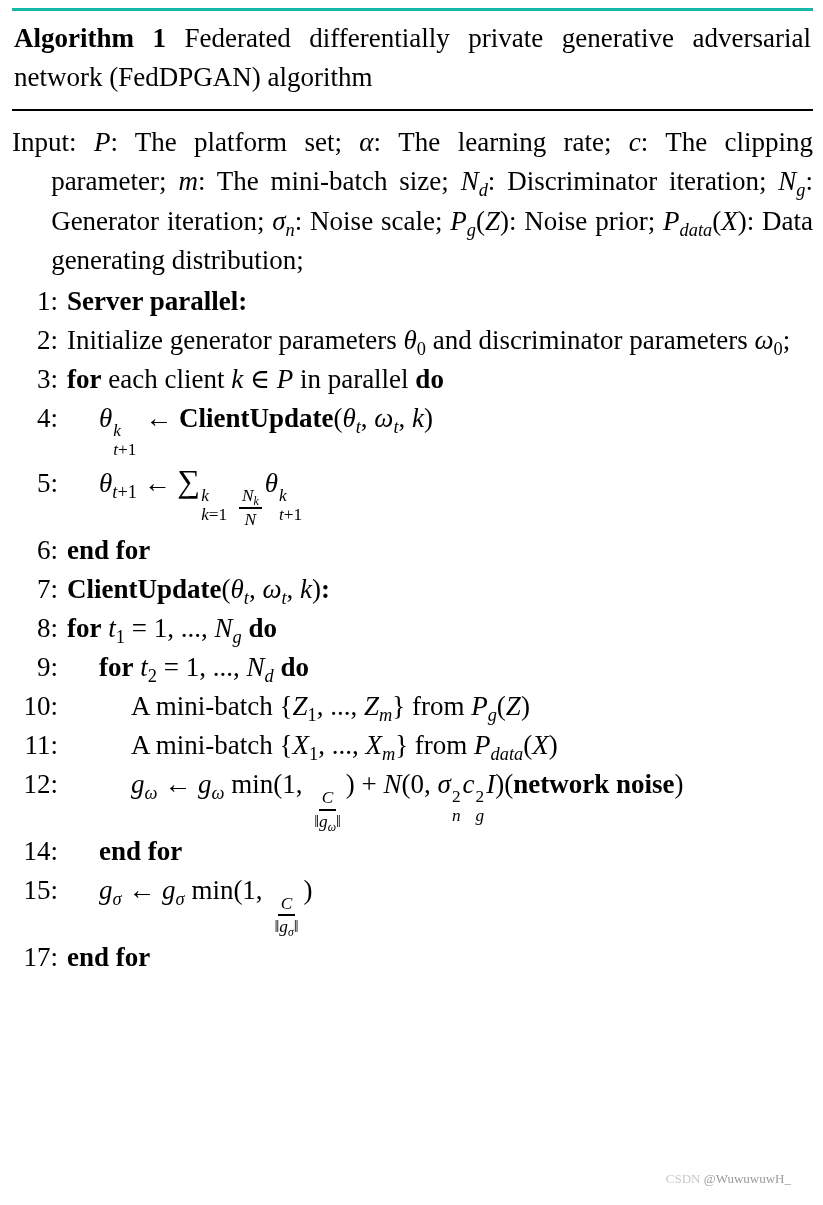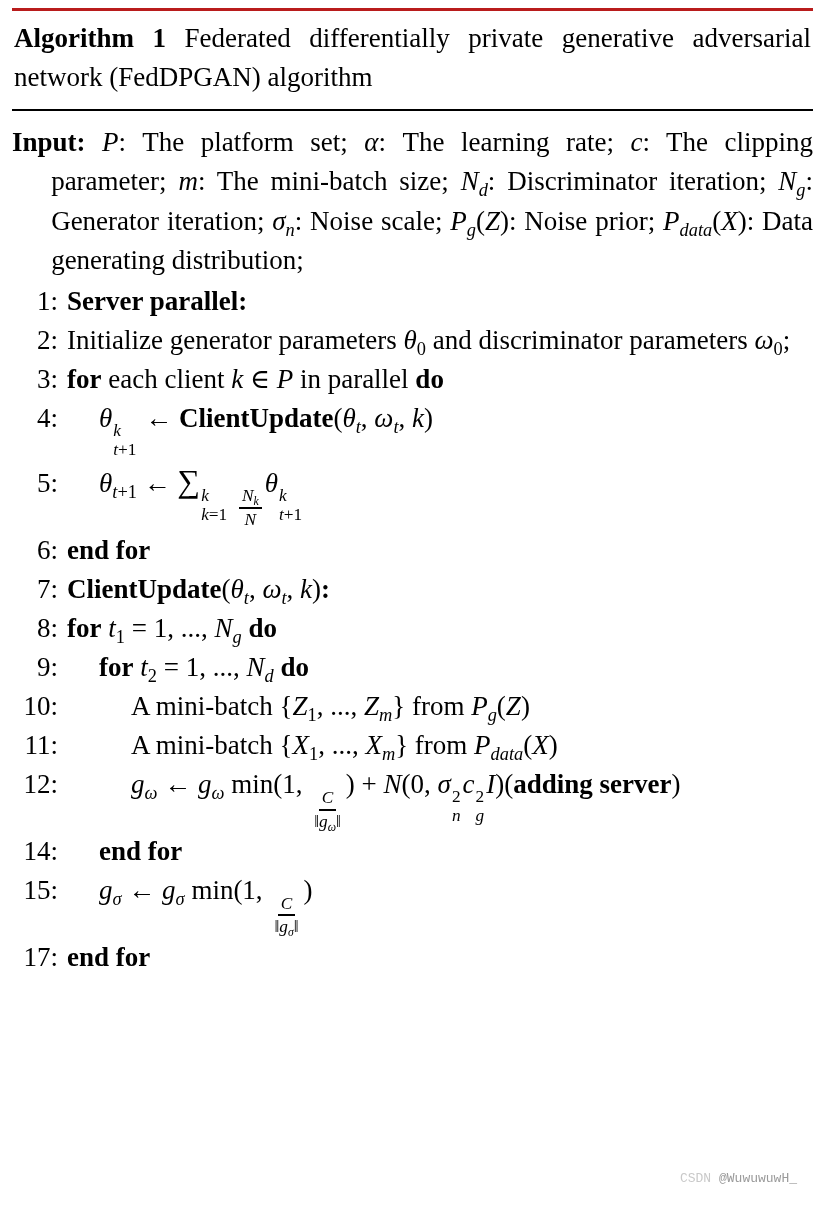--- a/index.html
+++ b/index.html
@@ -10,33 +10,33 @@
     padding: 8px 10px 6px 12px;
     font-family: "Liberation Serif", "DejaVu Serif", serif;
     font-size: 27px;
     line-height: 1.45;
     color: #000;
     position: relative;
     overflow: hidden;
     background: #fff;
   }
   .algo-title {
-    border-top: 3px solid #b91c1c;
+    border-top: 3px solid #14b8a6;
     border-bottom: 2px solid #000;
     padding: 8px 2px 12px 2px;
     text-align: justify;
   }
   .algo-title .lbl { font-weight: bold; }
   .io {
     margin: 12px 0 0 0;
     padding-left: 1.45em;
     text-indent: -1.45em;
     text-align: justify;
   }
-  .io .lbl { font-weight: bold; }
+  .io .lbl { font-weight: normal; }
   .lines { margin-top: 2px; }
   .code-line { display: flex; align-items: baseline; }
   .lnum { flex: 0 0 46px; text-align: right; }
   .lcontent { flex: 1 1 auto; min-width: 0; padding-left: 9px; }
   .lcontent.ind0 { padding-left: 9px; }
   .lcontent.ind1 { padding-left: 41px; }
   .lcontent.ind2 { padding-left: 73px; }
   b { font-weight: bold; }
   i { font-style: italic; }
   sub, sup { font-size: 68%; line-height: 0; }
@@ -59,23 +59,23 @@
     font-size: 64%;
     line-height: 1.25;
     margin: 0 3px;
     text-align: center;
   }
   .frac .fn { border-bottom: 2px solid #000; padding: 0 3px; }
   .frac .fd { padding: 0 2px; }
   .sum { font-size: 118%; }
   .watermark {
     position: absolute;
-    right: 26px;
+    right: 32px;
     bottom: 16px;
-    font-family: Liberation Mono, monospace;
+    font-family: Liberation Serif, serif;
     font-size: 13px;
     white-space: nowrap;
   }
   .watermark .wm-prefix { color: #c9c9c9; }
   .watermark .wm-name { color: #9a9a9a; }
 </style>
 </head>
 <body>
 
 <div class="page">
@@ -152,21 +152,21 @@
         <span class="lnum">12:</span>
         <span class="lcontent ind2"><i>g<sub>ω</sub></i> ← <i>g<sub>ω</sub></i> min(1, <span class="frac">
             <span class="fn"><i>C</i></span>
             <span class="fd">‖<i>g<sub>ω</sub></i>‖</span>
           </span>) + <i>N</i>(0, <i>σ</i><span class="ss">
             <span>2</span>
             <span><i>n</i></span>
           </span><i>c</i><span class="ss">
             <span>2</span>
             <span><i>g</i></span>
-          </span><i>I</i>)(<b>adding server</b>)</span>
+          </span><i>I</i>)(<b>network noise</b>)</span>
       </div>
       <div class="code-line">
         <span class="lnum">14:</span>
         <span class="lcontent ind1"><b>end for</b></span>
       </div>
       <div class="code-line">
         <span class="lnum">15:</span>
         <span class="lcontent ind1"><i>g<sub>σ</sub></i> ← <i>g<sub>σ</sub></i> min(1, <span class="frac">
             <span class="fn"><i>C</i></span>
             <span class="fd">‖<i>g<sub>σ</sub></i>‖</span>

